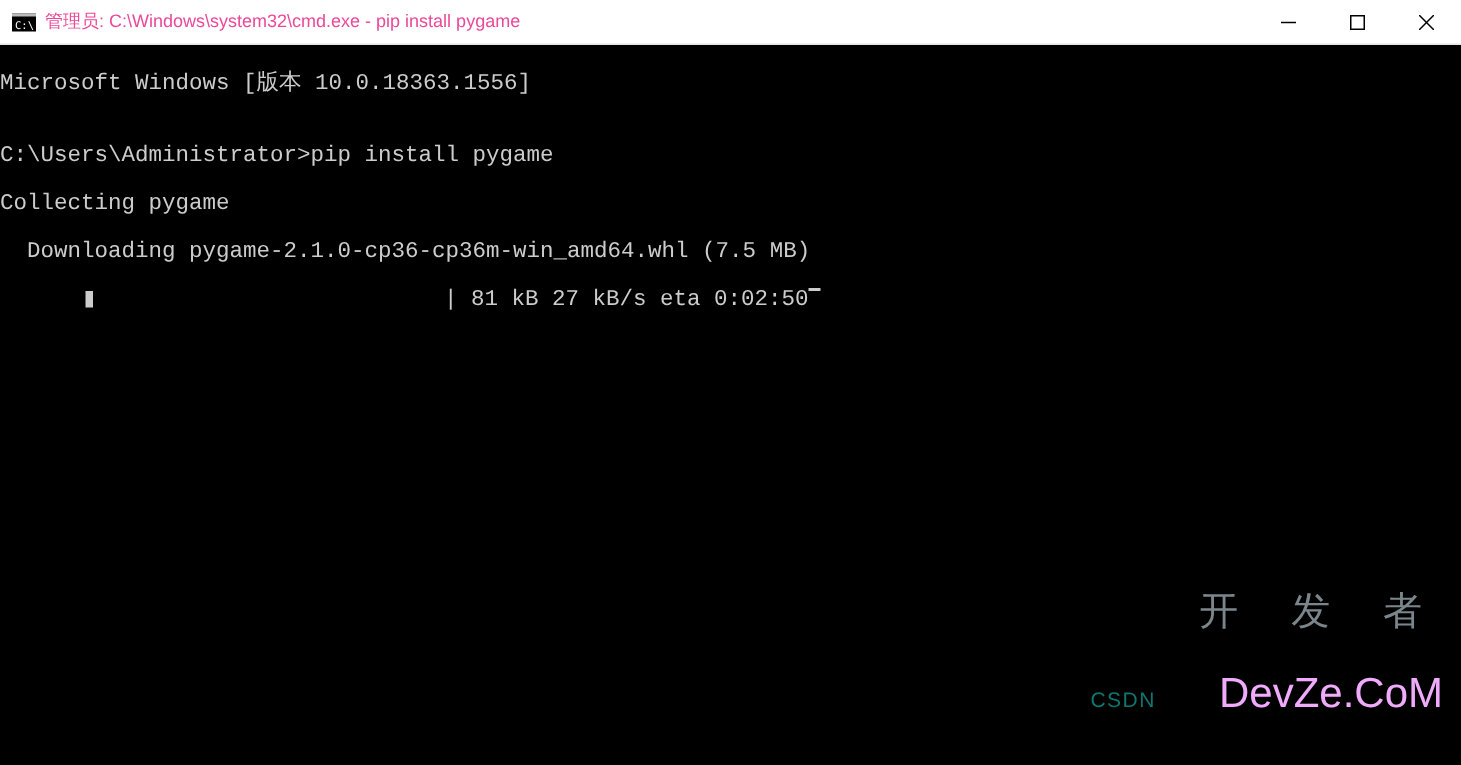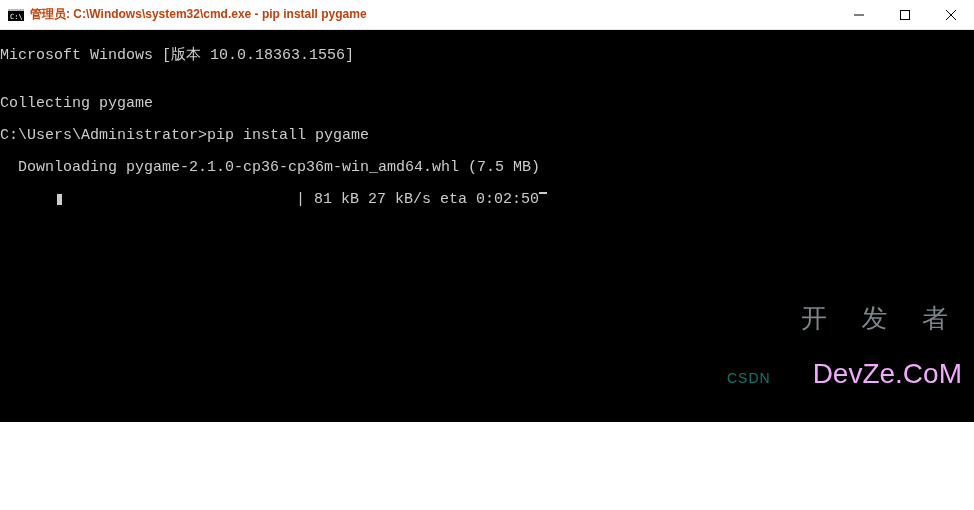--- a/index.html
+++ b/index.html
@@ -28,40 +28,39 @@
 }
 .cmd-icon {
   width: 16px;
   height: 16px;
   display: inline-flex;
   align-items: center;
   justify-content: center;
 }
 .title-text {
   font-size: 12px;
-  color: #c2410c;
+  color: #ec4899;
   white-space: nowrap;
-  font-weight: bold;
 }
 .win-controls {
   display: flex;
   height: 100%;
 }
 .win-btn {
   width: 46px;
   height: 30px;
   display: flex;
   align-items: center;
   justify-content: center;
   color: #000;
   font-size: 10px;
 }
 .terminal {
   width: 100%;
-  height: 392px;
+  height: 480px;
   background: #000000;
   color: #cccccc;
   font-family: "NSimSun", "Consolas", "Courier New", monospace;
   font-size: 15px;
   line-height: 16px;
   padding: 2px 0 0 0;
   white-space: pre;
   position: relative;
   letter-spacing: 0;
 }
@@ -103,21 +102,20 @@
   line-height: 1;
 }
 .watermark .big {
   font-size: 26px;
   letter-spacing: 14px;
   display: block;
   text-align: right;
   color: #7b868c;
   font-weight: 300;
   margin-bottom: -2px;
-  font-family: Liberation Serif, serif;
 }
 .watermark .row2 {
   display: flex;
   align-items: baseline;
   gap: 6px;
   justify-content: flex-end;
 }
 .watermark .csdn {
   font-size: 14px;
   color: #0f766e;
@@ -160,22 +158,22 @@
           <line x1="0" y1="0" x2="10" y2="10" stroke="#000" stroke-width="1"></line>
           <line x1="10" y1="0" x2="0" y2="10" stroke="#000" stroke-width="1"></line>
         </svg>
     </div>
   </div>
 </div>
 
 <div class="terminal">
 <div class="line">Microsoft Windows [版本 10.0.18363.1556]</div>
 <div class="line"></div>
+<div class="line">C:\Users\Administrator&gt;pip install pygame</div>
 <div class="line">Collecting pygame</div>
-<div class="line">C:\Users\Administrator&gt;pip install pygame</div>
 <div class="line">  Downloading pygame-2.1.0-cp36-cp36m-win_amd64.whl (7.5 MB)</div>
 <div class="progress-line"><span class="progress-indent">     </span><span class="progress-bar"><span class="progress-filled" id="progress-filled" style="width: 2%;"></span></span><span> | 81 kB 27 kB/s eta 0:02:50</span><span class="cursor"></span></div>
 
   <div class="watermark">
     <span class="big">开 发 者</span>
     <div class="row2">
       <span class="csdn">CSDN</span>
       <span class="devze">DevZe.CoM</span>
     </div>
   </div>

